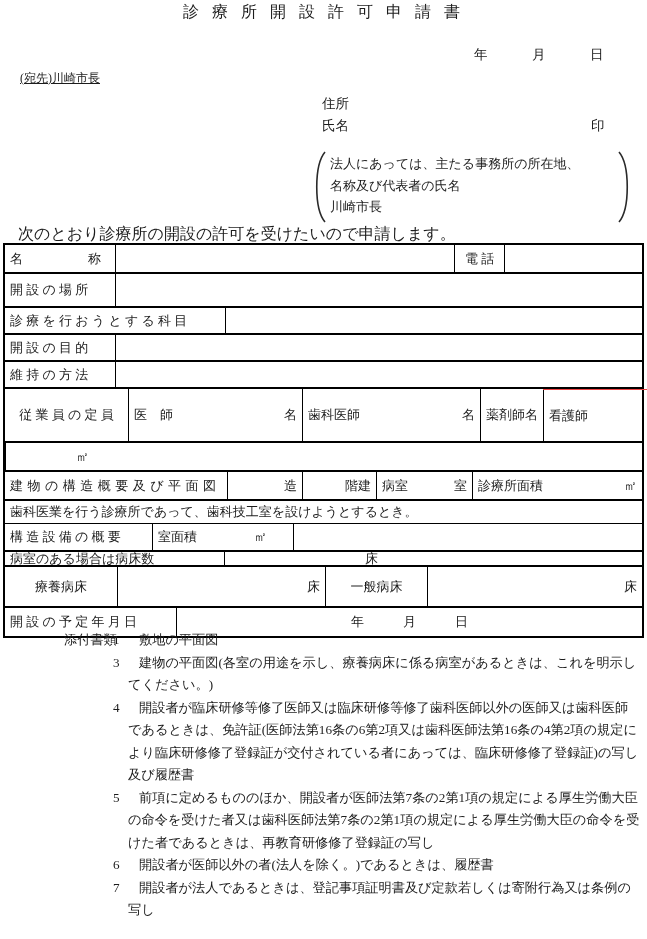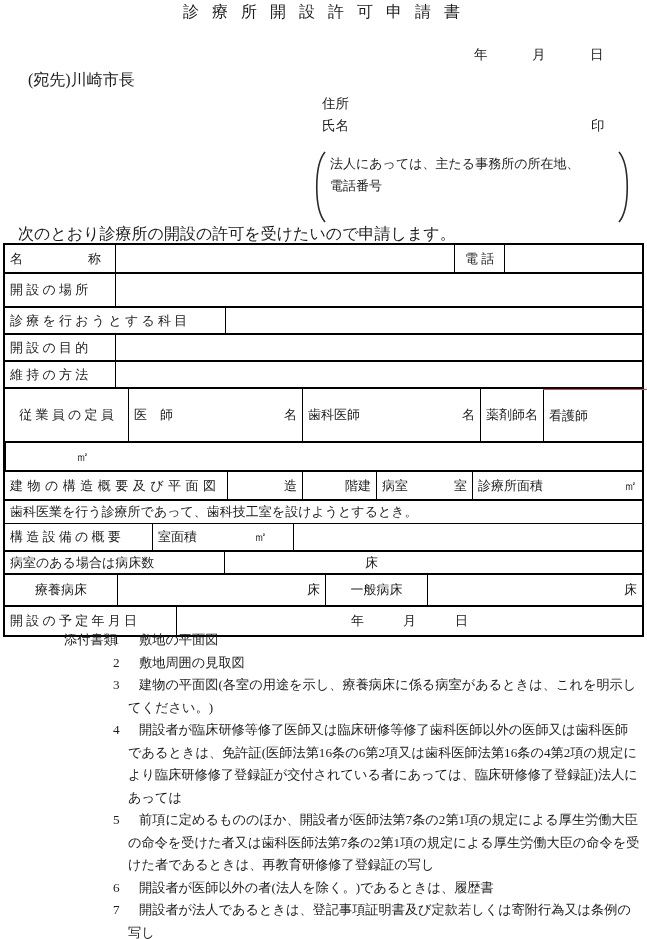--- a/index.html
+++ b/index.html
@@ -6,21 +6,21 @@
   .page {
     position:relative; width:647px; height:939px; margin:0 auto;
     background:#ffffff; overflow:hidden;
     font-family:"Liberation Serif","DejaVu Serif",serif;
     color:#1c1c1c;
   }
   .abs { position:absolute; white-space:nowrap; }
   .doc-title { top:2px; left:183px; font-size:16px; letter-spacing:13px; }
   .date-line span { position:absolute; top:46px; font-size:13.5px; }
   .d-year  { left:474px; } .d-month { left:532px; } .d-day { left:590px; }
-  .addressee { left:28px; top:70px; font-size:16px; }
+  .addressee { left:20px; top:70px; font-size:12px;text-decoration:underline; }
   .addr-label { left:322px; top:95px;  font-size:13.5px; }
   .name-label { left:322px; top:117px; font-size:13.5px; }
   .seal-label { left:591px; top:117px; font-size:13.5px; }
   .corp-note { left:311px; top:151px; width:322px; height:72px; }
   .corp-note .paren { position:absolute; top:0; }
   .corp-note .paren.l { left:0; } .corp-note .paren.r { right:0; }
   .corp-note .lines { position:absolute; left:19px; top:2px; font-size:13px; line-height:21.5px; white-space:nowrap; }
   .intro { left:18px; top:224px; font-size:16px; }
 
   
@@ -65,21 +65,22 @@
   <div class="abs addr-label">住所</div>
   <div class="abs name-label">氏名</div>
   <div class="abs seal-label">印</div>
 
   <div class="abs corp-note">
     <svg class="paren l" width="16" height="72" viewBox="0 0 16 72">
         <path d="M14 1 C 3 14, 3 58, 14 71" fill="none" stroke="#2a2a2a" stroke-width="1.6"></path>
       </svg>
     <div class="lines">
       <div>法人にあっては、主たる事務所の所在地、</div>
-      <div>電話番号</div>
+      <div>名称及び代表者の氏名</div>
+      <div>川崎市長</div>
     </div>
     <svg class="paren r" width="16" height="72" viewBox="0 0 16 72">
         <path d="M2 1 C 13 14, 13 58, 2 71" fill="none" stroke="#2a2a2a" stroke-width="1.6"></path>
       </svg>
   </div>
 
   <div class="abs intro">次のとおり診療所の開設の許可を受けたいので申請します。</div>
 
   <div class="ftable">
 
@@ -171,28 +172,28 @@
 
     <div class="frow" style="height:27px;border-top-width:1px">
       <div class="fc nb" style="flex:0 0 147px">構 造 設 備 の 概 要</div>
       <div class="fc between" style="flex:0 0 141px;padding-right:26px">
         <span>室面積</span>
         <span class="supm">㎡</span>
       </div>
       <div class="fc grow"></div>
     </div>
 
-    <div class="frow" style="height:23px">
+    <div class="frow" style="height:15px">
       <div class="fc nb" style="flex:0 0 219px">病室のある場合は病床数</div>
       <div class="fc grow" style="padding-left:140px">
         <span>床</span>
       </div>
     </div>
 
-    <div class="frow" style="height:32px">
+    <div class="frow" style="height:41px">
       <div class="fc nb center" style="flex:0 0 112px">療養病床</div>
       <div class="fc right" style="flex:0 0 208px">
         <span>床</span>
       </div>
       <div class="fc center" style="flex:0 0 102px">一般病床</div>
       <div class="fc right grow">
         <span>床</span>
       </div>
     </div>
 
@@ -200,22 +201,21 @@
       <div class="fc nb" style="flex:0 0 171px">開 設 の 予 定 年 月 日</div>
       <div class="fc center grow">年　　　月　　　日</div>
     </div>
 
   </div>
 
   <div class="attachments">
     <div class="att-heading">添付書類</div>
     <div class="att-list">
       <div class="att-item"><span class="num">1</span><span>敷地の平面図</span></div>
-      <div class="att-item"><span class="num">2</span><span>敷地周囲の見取図</span></div>
       <div class="att-item"><span class="num">3</span><span>建物の平面図(各室の用途を示し、療養病床に係る病室があるときは、これを明示してください。)</span></div>
-      <div class="att-item"><span class="num">4</span><span>開設者が臨床研修等修了医師又は臨床研修等修了歯科医師以外の医師又は歯科医師であるときは、免許証(医師法第16条の6第2項又は歯科医師法第16条の4第2項の規定により臨床研修修了登録証が交付されている者にあっては、臨床研修修了登録証)法人にあっては</span></div>
+      <div class="att-item"><span class="num">4</span><span>開設者が臨床研修等修了医師又は臨床研修等修了歯科医師以外の医師又は歯科医師であるときは、免許証(医師法第16条の6第2項又は歯科医師法第16条の4第2項の規定により臨床研修修了登録証が交付されている者にあっては、臨床研修修了登録証)の写し及び履歴書</span></div>
       <div class="att-item"><span class="num">5</span><span>前項に定めるもののほか、開設者が医師法第7条の2第1項の規定による厚生労働大臣の命令を受けた者又は歯科医師法第7条の2第1項の規定による厚生労働大臣の命令を受けた者であるときは、再教育研修修了登録証の写し</span></div>
       <div class="att-item"><span class="num">6</span><span>開設者が医師以外の者(法人を除く。)であるときは、履歴書</span></div>
       <div class="att-item"><span class="num">7</span><span>開設者が法人であるときは、登記事項証明書及び定款若しくは寄附行為又は条例の写し</span></div>
     </div>
   </div>
 
 </div>
 
 </body></html>

